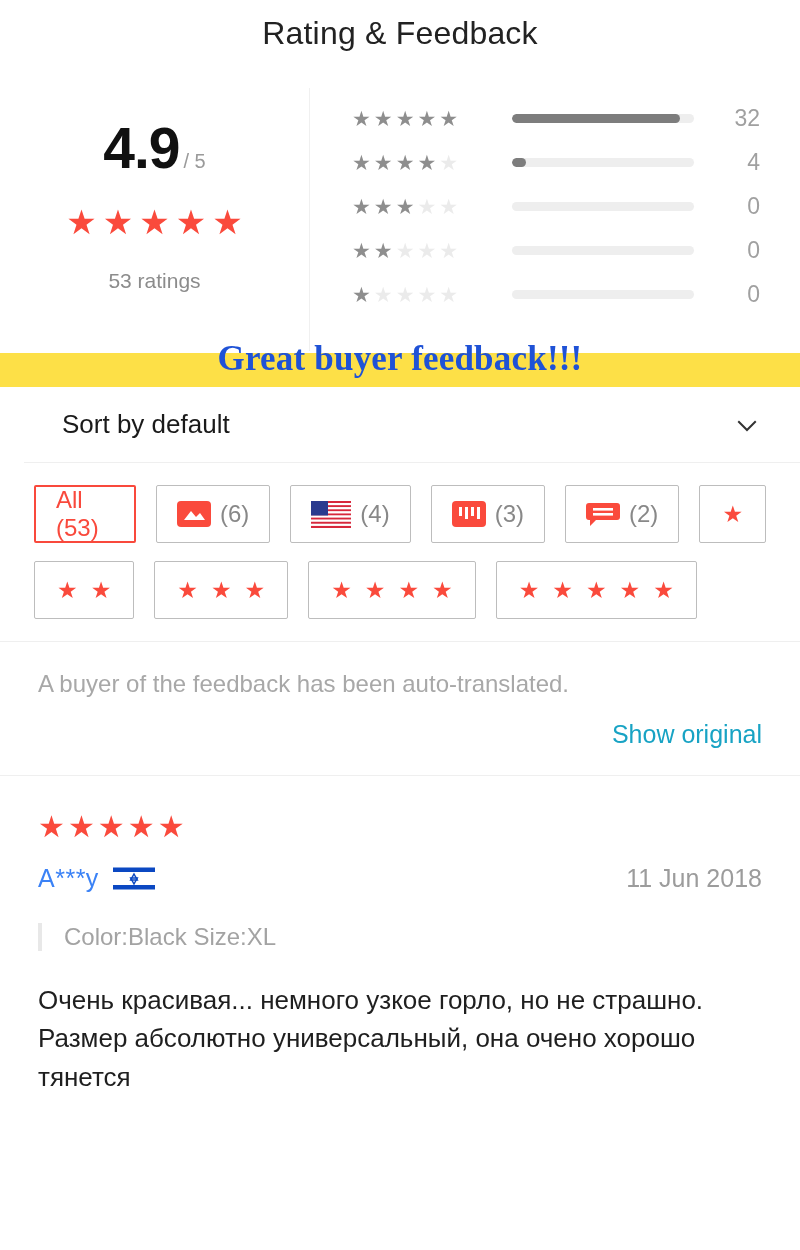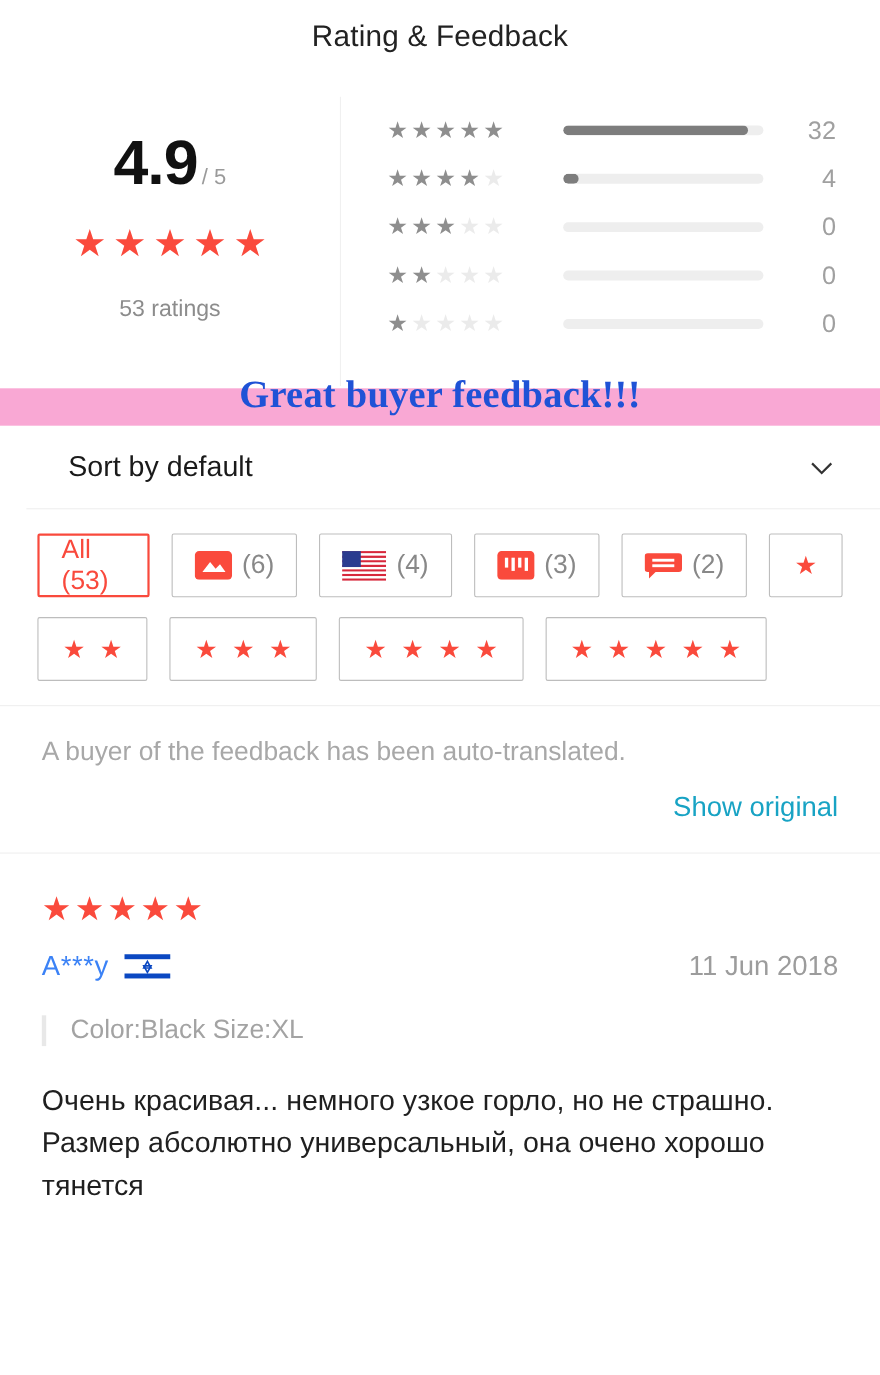--- a/index.html
+++ b/index.html
@@ -19,21 +19,21 @@
   }
 
   
   .header {
     height: 66px;
     display: flex;
     align-items: center;
     justify-content: center;
   }
   .header-title {
-    font-size: 27px;
+    font-size: 32px;
     color: #222222;
     font-weight: 400;
     letter-spacing: 0.2px;
   }
 
   
   .summary {
     display: flex;
     height: 285px;
     padding-top: 22px;
@@ -122,21 +122,21 @@
     width: 42px;
     text-align: right;
     font-size: 23px;
     color: #a0a0a0;
   }
 
   
   .annotation-band {
     position: relative;
     height: 34px;
-    background: #f9a8d4;
+    background: #fde047;
     margin-top: 2px;
   }
   .annotation-text {
     position: absolute;
     left: 0; right: 0;
     top: -14px;
     text-align: center;
     font-family: "Liberation Serif", serif;
     font-weight: 700;
     font-size: 35px;

